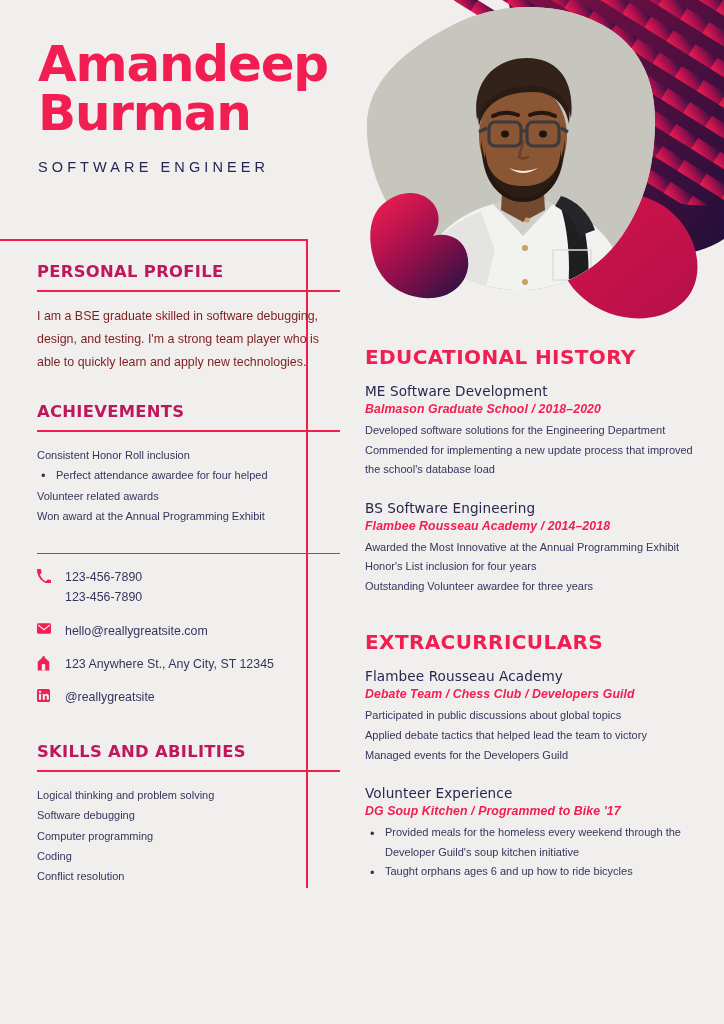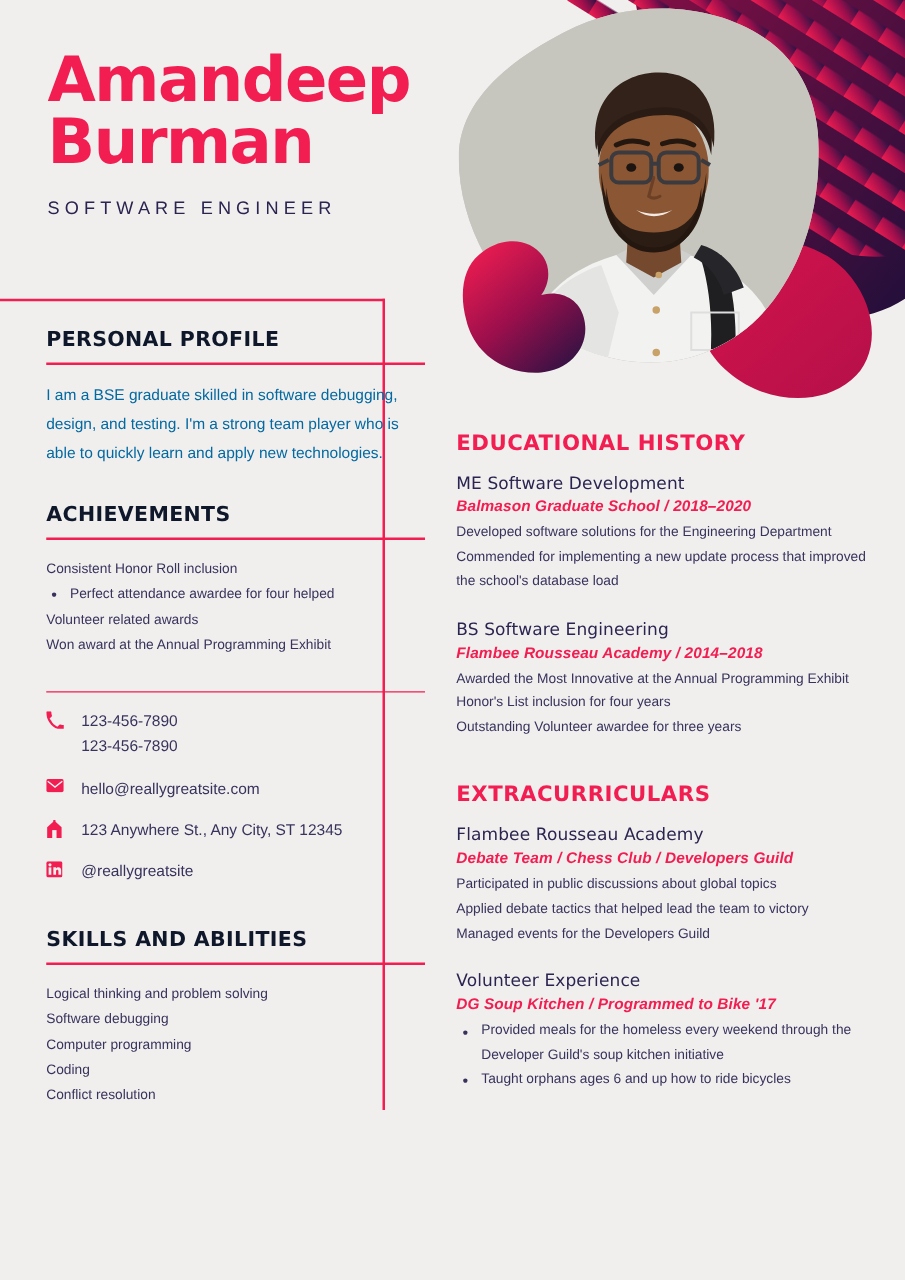--- a/index.html
+++ b/index.html
@@ -42,25 +42,25 @@
   .rule-vert{position:absolute;left:306px;top:239px;width:2.2px;height:785px;background:#f21d51;}
 
   
   .left{position:absolute;left:37px;top:262px;width:303px;}
   .sec{margin-bottom:0;}
   .sec-head{
     font-family:"DejaVu Sans", sans-serif;
     font-weight:bold;
     font-size:16.4px;
     letter-spacing:0.3px;
-    color:#0f172a;
+    color:#be185d;
     margin:0 0 9px 0;
   }
   .sec-underline{height:1.8px;background:#f21d51;width:303px;margin-bottom:13px;}
-  .body-txt{font-size:12.4px;line-height:1.86;color:#0369a1;}
+  .body-txt{font-size:12.4px;line-height:1.86;color:#7f1d1d;}
   .body-txt p{margin:0;}
   .list{font-size:11px;line-height:1.86;color:#39335c;}
   .list .li{margin:0;}
   .list .bullet{
     position:relative;padding-left:19px;margin:0;
   }
   .list .bullet:before{
     content:"\2022";position:absolute;left:4px;top:-1px;color:#39335c;font-size:13px;
   }
   .gap-28{height:28px;}
@@ -73,21 +73,21 @@
   .c-ico{width:28px;flex:0 0 28px;display:flex;align-items:center;justify-content:flex-start;padding-top:2px;}
   .c-ico svg{display:block;}
   .c-txt{font-size:12.4px;line-height:1.62;color:#39335c;}
   .c-txt .sub{display:block;}
 
   
   .right{position:absolute;left:365px;top:345px;width:330px;}
   .r-head{
     font-family:"DejaVu Sans", sans-serif;
     font-weight:bold;
-    font-size:17px;
+    font-size:20px;
     letter-spacing:0.4px;
     color:#f21d51;
     margin:0 0 14px 0;
   }
   .entry{margin-bottom:20px;}
   .e-title{
     font-family:"DejaVu Sans", sans-serif;
     font-weight:normal;font-size:13.6px;color:#2b2450;margin:0 0 3px 0;letter-spacing:0.1px;
   }
   .e-meta{

